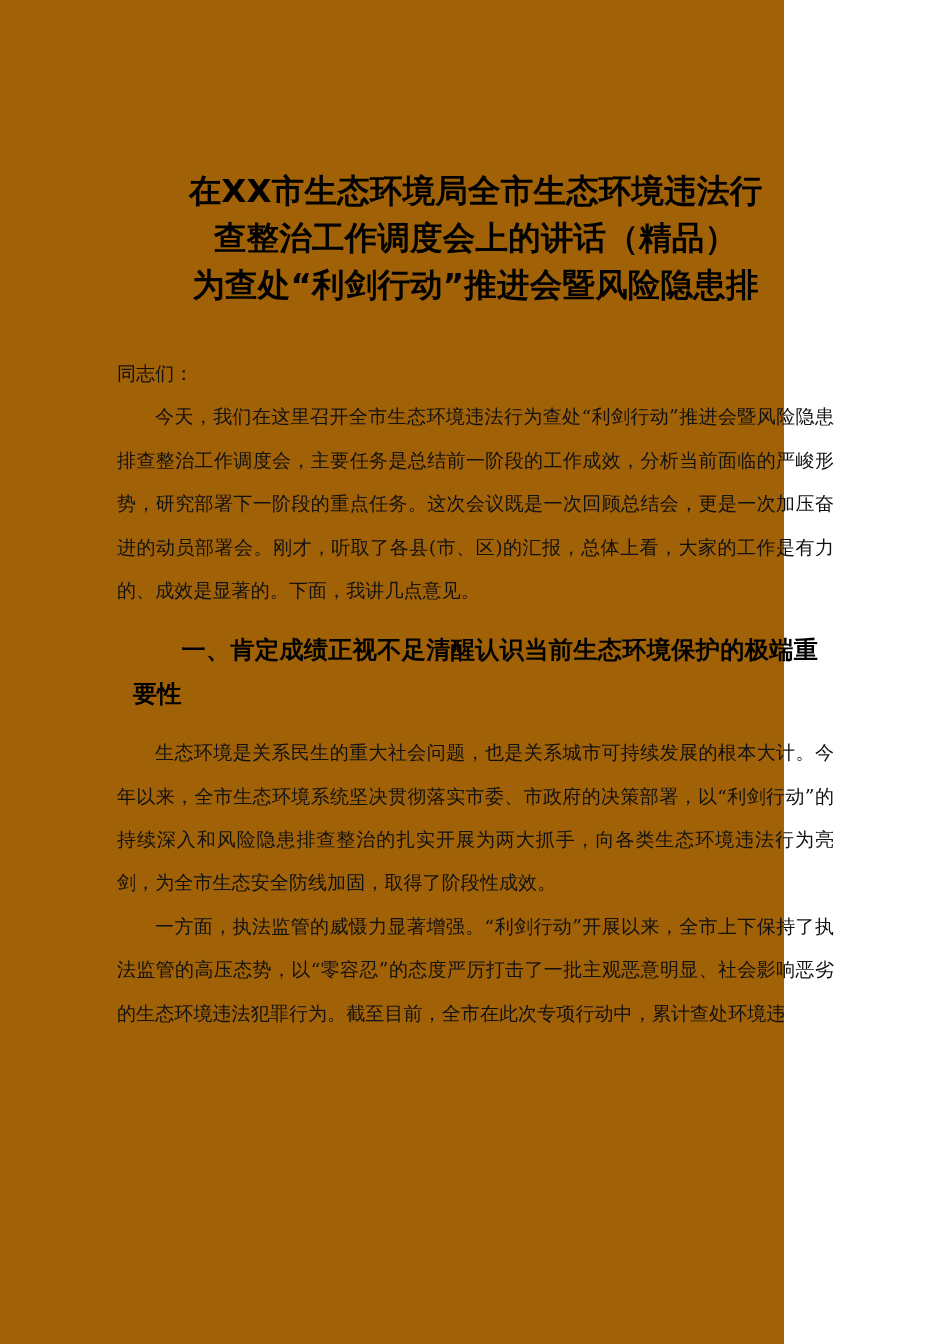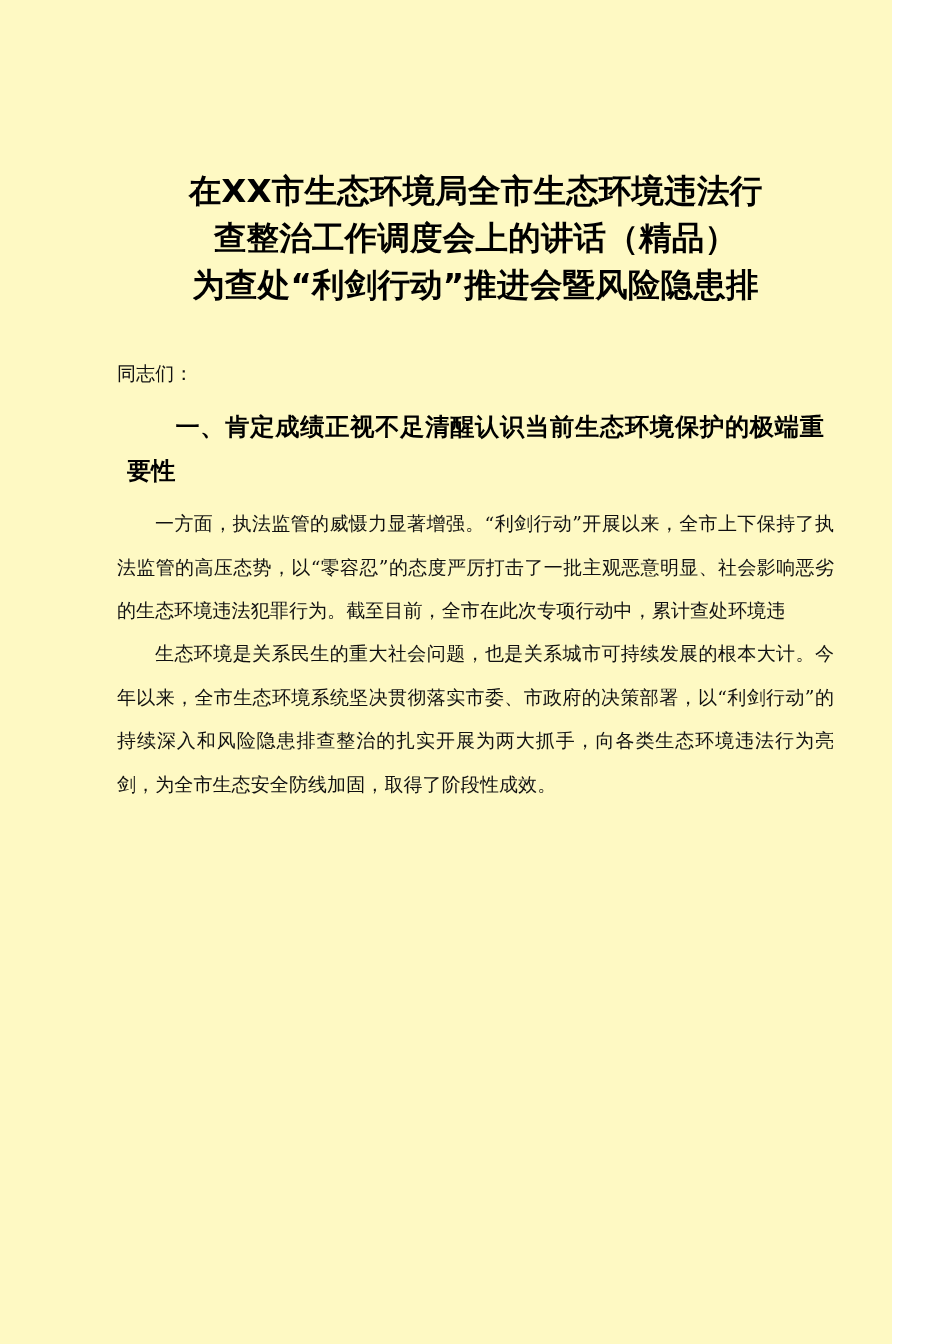--- a/index.html
+++ b/index.html
@@ -11,23 +11,23 @@
     width: 950px;
     height: 1344px;
     font-family: "DejaVu Serif", serif;
     color: #000000;
     -webkit-font-smoothing: antialiased;
     overflow: hidden;
   }
 
   .page {
     position: relative;
-    width: 892px;
+    width: 784px;
     height: 1344px;
-    background: #fef9c3;
+    background: #a16207;
     box-sizing: border-box;
   }
 
   .content {
     position: absolute;
     left: 117px;
     top: 168px;
     width: 717px;
   }
 
@@ -77,21 +77,21 @@
 
   p.para.indent {
     text-indent: 2em;
   }
 
   p.heading {
     font-family: "DejaVu Serif", serif;
     font-weight: bold;
     font-size: 24.2px;
     line-height: 43.4px;
-    margin: 10px;
+    margin: 16px;
     padding: 0;
     text-indent: 2em;
     text-align: justify;
     text-align-last: left;
     text-justify: inter-character;
     color: #000000;
     word-break: break-all;
   }
 </style>
 </head>
@@ -103,22 +103,23 @@
     <h1 class="doc-title">
       <span class="tline l1">在XX市生态环境局全市生态环境违法行</span>
       <span class="tline l3">查整治工作调度会上的讲话（精品）</span>
       <span class="tline l2">为查处“利剑行动”推进会暨风险隐患排</span>
     </h1>
 
     <div class="body-block">
 
       <p class="para salutation">同志们：</p>
 
+      <p class="para indent">今天，我们在这里召开全市生态环境违法行为查处“利剑行动”推进会暨风险隐患排查整治工作调度会，主要任务是总结前一阶段的工作成效，分析当前面临的严峻形势，研究部署下一阶段的重点任务。这次会议既是一次回顾总结会，更是一次加压奋进的动员部署会。刚才，听取了各县(市、区)的汇报，总体上看，大家的工作是有力的、成效是显著的。下面，我讲几点意见。</p>
 
       <p class="heading">一、肯定成绩正视不足清醒认识当前生态环境保护的极端重要性</p>
 
+      <p class="para indent">生态环境是关系民生的重大社会问题，也是关系城市可持续发展的根本大计。今年以来，全市生态环境系统坚决贯彻落实市委、市政府的决策部署，以“利剑行动”的持续深入和风险隐患排查整治的扎实开展为两大抓手，向各类生态环境违法行为亮剑，为全市生态安全防线加固，取得了阶段性成效。</p>
+
       <p class="para indent">一方面，执法监管的威慑力显著增强。“利剑行动”开展以来，全市上下保持了执法监管的高压态势，以“零容忍”的态度严厉打击了一批主观恶意明显、社会影响恶劣的生态环境违法犯罪行为。截至目前，全市在此次专项行动中，累计查处环境违</p>
-
-      <p class="para indent">生态环境是关系民生的重大社会问题，也是关系城市可持续发展的根本大计。今年以来，全市生态环境系统坚决贯彻落实市委、市政府的决策部署，以“利剑行动”的持续深入和风险隐患排查整治的扎实开展为两大抓手，向各类生态环境违法行为亮剑，为全市生态安全防线加固，取得了阶段性成效。</p>
 
     </div>
   </div>
 </div>
 
 </body></html>

